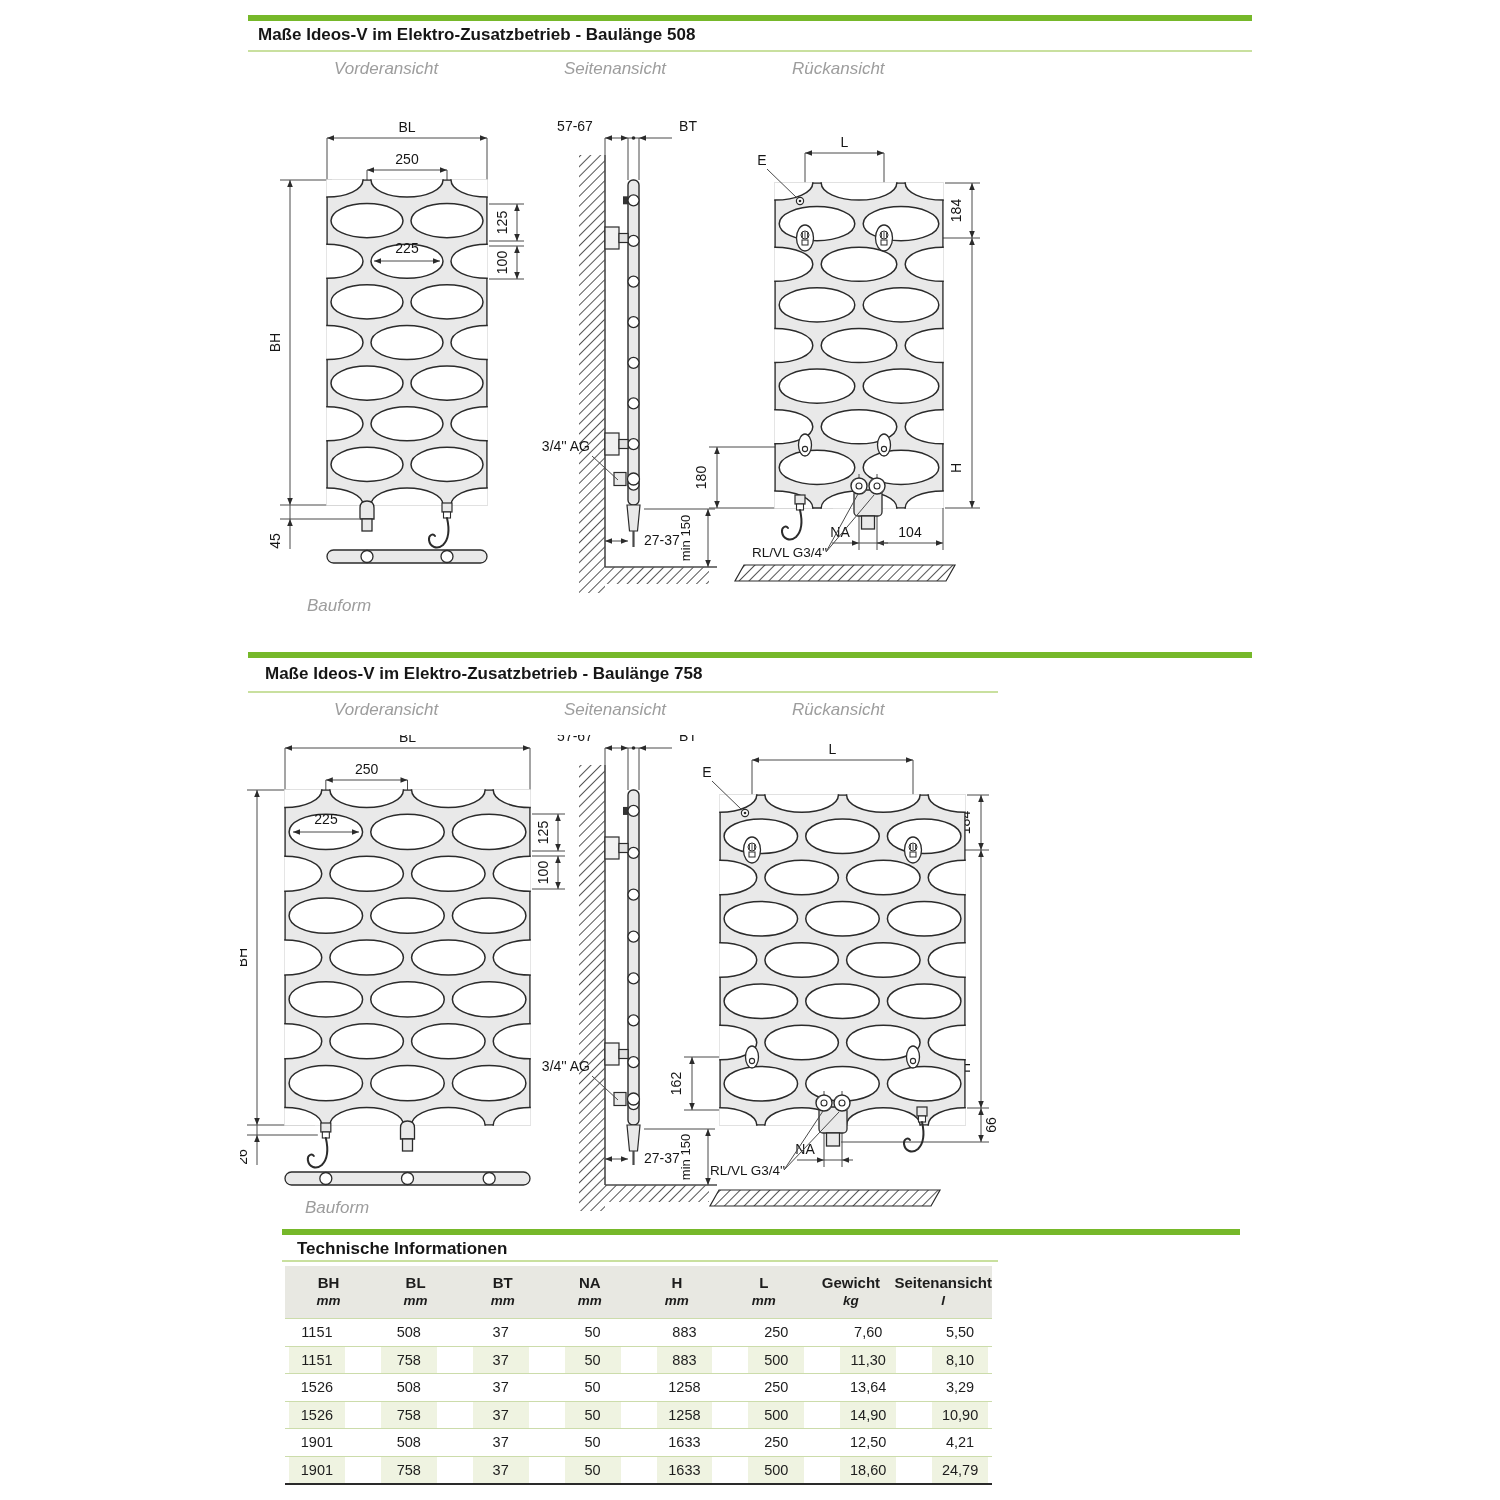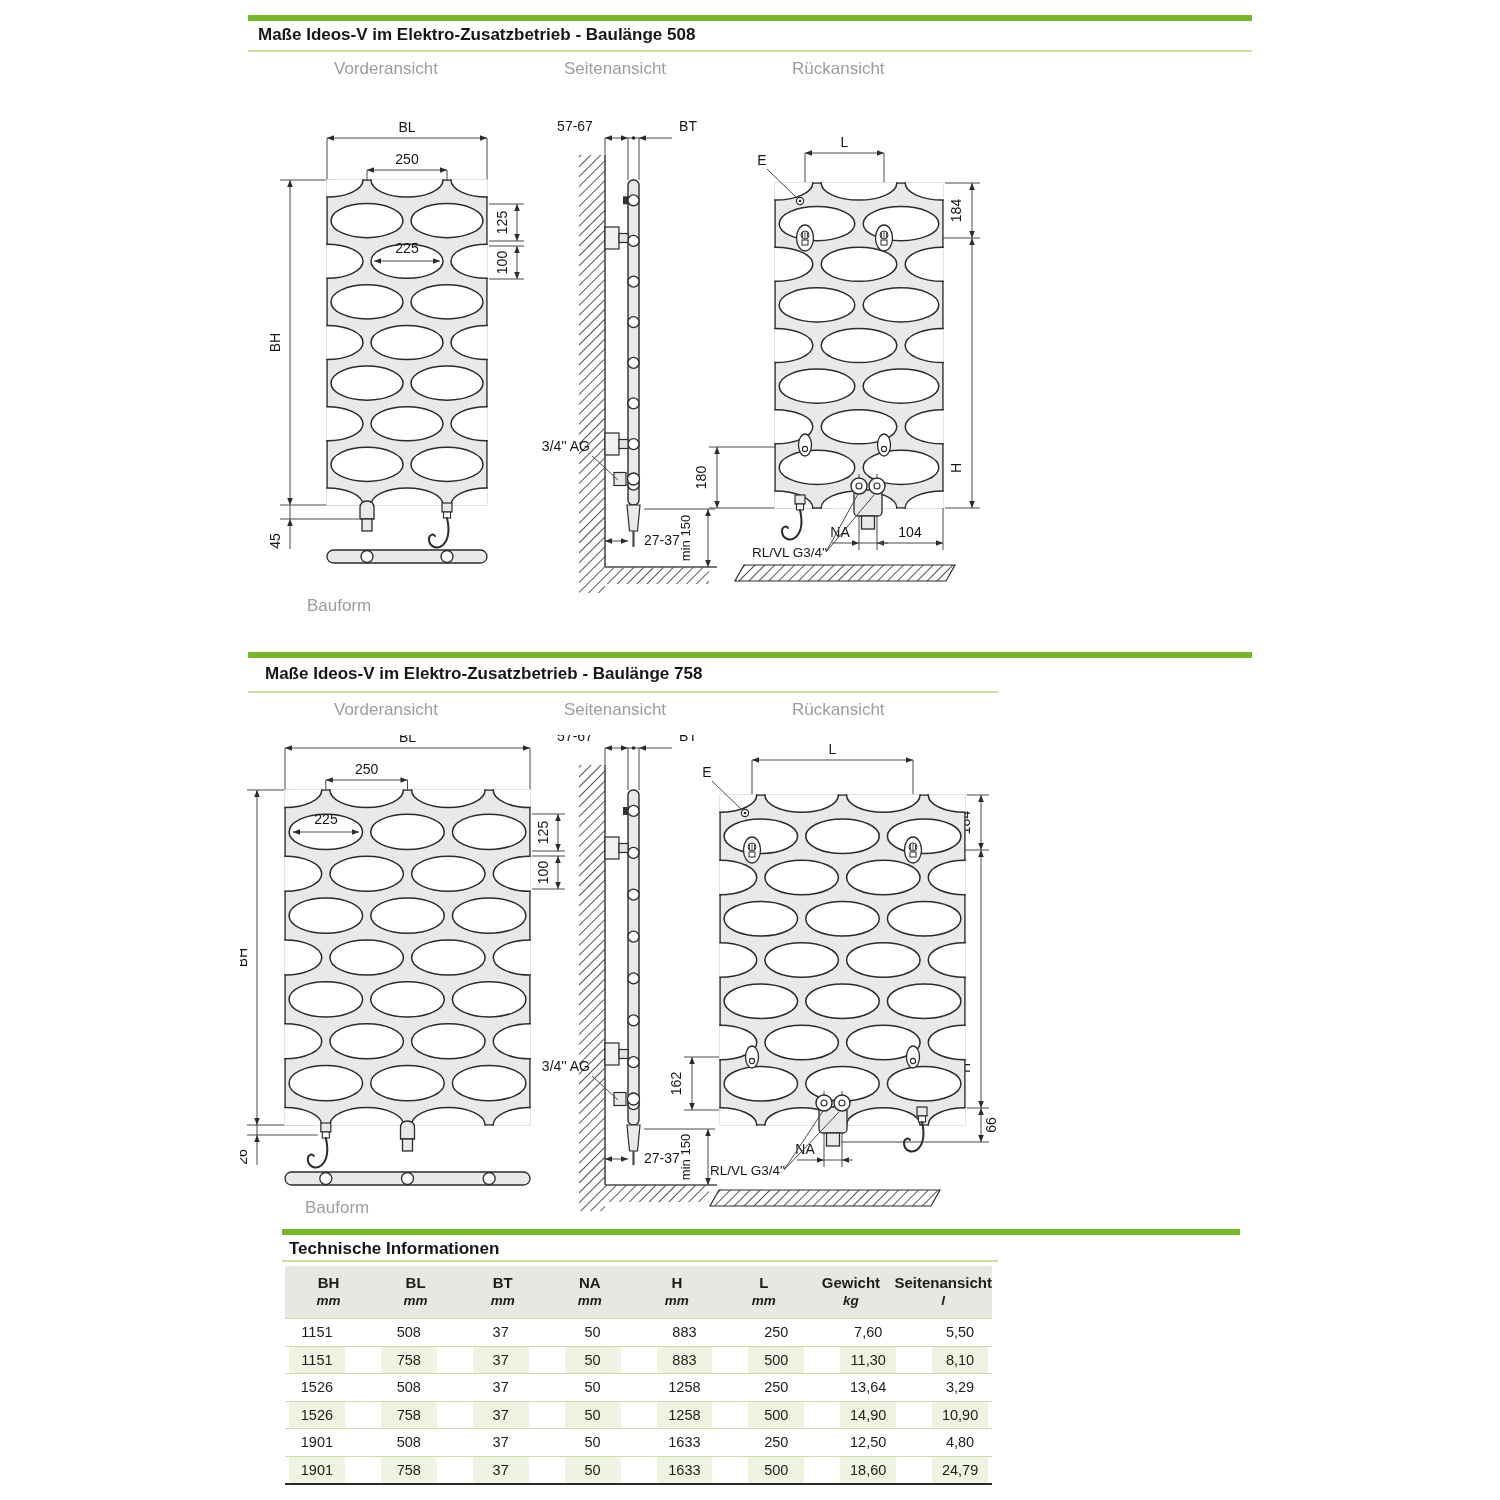--- a/index.html
+++ b/index.html
@@ -5,21 +5,21 @@
   :root{
     --accent:#76b82a; --pale:#c9e09f; --sep:#ccdcab; --rowalt:#eff3e1; --headbg:#e8e8e2;
     --ink:#1d1d1d; --gray:#9d9d9d;
   }
   html,body{margin:0;padding:0;background:#fff;}
   .page{position:relative;width:1500px;height:1500px;background:#fff;overflow:hidden;
         font-family:"Liberation Sans",sans-serif;color:var(--ink);}
   .gbar{position:absolute;height:6px;background:var(--accent);}
   .pline{position:absolute;height:2px;background:var(--pale);}
   .sec-title{position:absolute;font-size:17px;font-weight:bold;color:#161616;white-space:nowrap;}
-  .vlabel{position:absolute;font-size:17px;color:var(--gray);white-space:nowrap;}
+  .vlabel{position:absolute;font-size:17px;color:var(--gray);white-space:nowrap;font-style:italic;}
   svg{position:absolute;}
   svg text{font-family:"Liberation Sans",sans-serif;}
   .tblwrap{position:absolute;left:285px;top:1266px;width:707px;border-bottom:2px solid #2a2a2a;}
   .thead{display:grid;grid-template-columns:repeat(8,1fr);background:var(--headbg);height:52px;}
   .hcell{display:flex;flex-direction:column;align-items:center;justify-content:center;line-height:1.25;}
   .hlabel{font-size:15px;font-weight:bold;}
   .hunit{font-size:13.5px;font-weight:bold;font-style:italic;}
   .trow{display:grid;grid-template-columns:repeat(8,1fr);height:26.5px;border-top:1px solid var(--sep);gap:28px;}
   .trow:first-child{border-top:1px solid var(--sep);}
   .tcell{display:flex;align-items:center;justify-content:center;font-size:14.5px;}
@@ -508,21 +508,21 @@
       <line x1="544" y1="435" x2="583" y2="376" stroke="#4a4a4a" stroke-width="1"></line>
       <line x1="544" y1="435" x2="599" y2="377" stroke="#4a4a4a" stroke-width="1"></line>
       <rect x="677" y="372" width="10" height="9" fill="#e9e9e9" stroke="#2b2b2b" stroke-width="1.2"></rect>
       <rect x="678.5" y="381" width="7" height="6" fill="#fff" stroke="#2b2b2b" stroke-width="1.1"></rect>
       <path d="M 682 387 C 685 400 684 408 678 414 C 672 419 665 416 664 409 C 663.5 404 668 402 670 405" fill="none" stroke="#2b2b2b" stroke-width="2" stroke-linecap="round"></path>
       <path d="M 479 455 L 700 455 L 691 471 L 470 471 Z" fill="url(#hs2)" stroke="#2b2b2b" stroke-width="1.2"></path>
     </svg>
   <div class="vlabel" style="left:305px;top:1198px;">Bauform</div>
 
   <div class="gbar" style="left:282px;top:1229px;width:958px;"></div>
-  <div class="sec-title" style="left:289px;top:1239px;">Technische Informationen</div>
+  <div class="sec-title" style="left:297px;top:1239px;">Technische Informationen</div>
   <div class="pline" style="left:282px;top:1260px;width:716px;"></div>
   <div class="tblwrap">
     <div class="thead" id="thead">
         <div class="hcell">
           <div class="hlabel">BH</div>
           <div class="hunit">mm</div>
         </div>
         <div class="hcell">
           <div class="hlabel">BL</div>
           <div class="hunit">mm</div>
@@ -594,21 +594,21 @@
           <div class="tcell">10,90</div>
         </div>
         <div class="trow">
           <div class="tcell">1901</div>
           <div class="tcell">508</div>
           <div class="tcell">37</div>
           <div class="tcell">50</div>
           <div class="tcell">1633</div>
           <div class="tcell">250</div>
           <div class="tcell">12,50</div>
-          <div class="tcell">4,80</div>
+          <div class="tcell">4,21</div>
         </div>
         <div class="trow alt">
           <div class="tcell">1901</div>
           <div class="tcell">758</div>
           <div class="tcell">37</div>
           <div class="tcell">50</div>
           <div class="tcell">1633</div>
           <div class="tcell">500</div>
           <div class="tcell">18,60</div>
           <div class="tcell">24,79</div>

